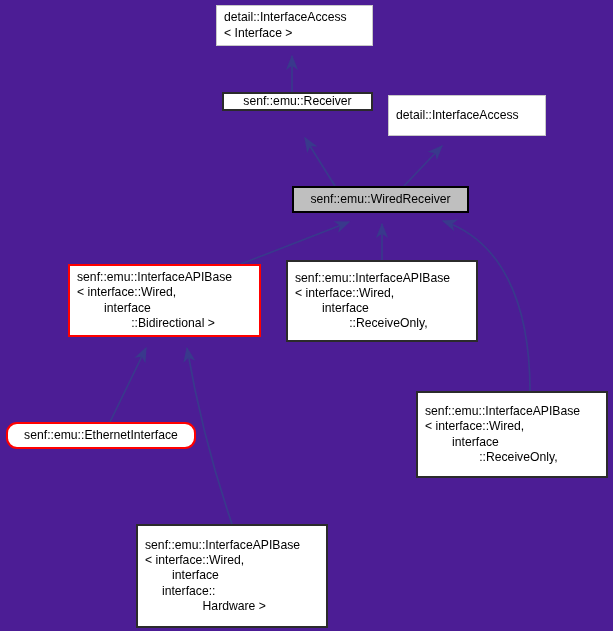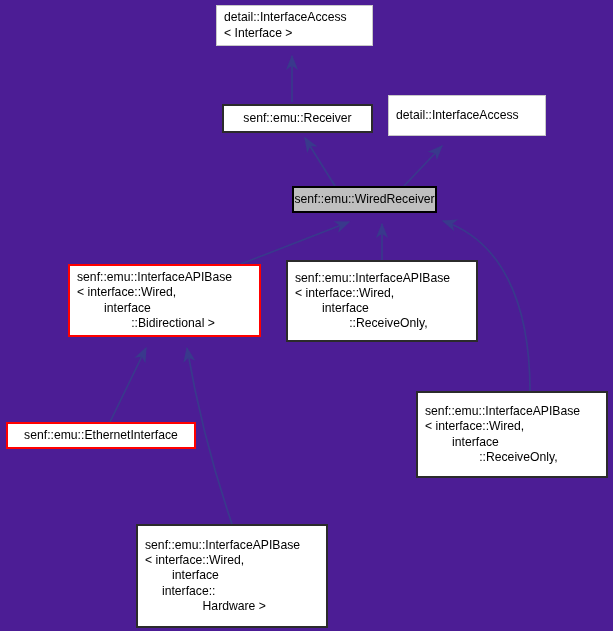--- a/index.html
+++ b/index.html
@@ -84,48 +84,48 @@
         <path d="M 110,422 L 146,348"></path>
         <path d="M 232,524 C 210,460 196,400 187,348"></path>
       </g>
   </svg>
 
   <div id="nodes-group">
       <div class="node gray-border tmpl" style="left: 216px; top: 5px; width: 157px; height: 41px;">
         <div class="line">detail::InterfaceAccess</div>
         <div class="line">&lt; Interface &gt;</div>
       </div>
-      <div class="node bold-border" style="left: 222px; top: 104px; width: 151px; height: 29px;">
+      <div class="node bold-border" style="left: 222px; top: 92px; width: 151px; height: 19px;">
         <div class="line">senf::emu::Receiver</div>
       </div>
       <div class="node gray-border tmpl" style="left: 388px; top: 95px; width: 158px; height: 41px;">
         <div class="line">detail::InterfaceAccess</div>
       </div>
-      <div class="node current" style="left: 292px; top: 186px; width: 145px; height: 27px;">
+      <div class="node current" style="left: 292px; top: 186px; width: 177px; height: 27px;">
         <div class="line">senf::emu::WiredReceiver</div>
       </div>
       <div class="node red-border tmpl" style="left: 68px; top: 264px; width: 193px; height: 73px;">
         <div class="line">senf::emu::InterfaceAPIBase</div>
         <div class="line">&lt; interface::Wired,</div>
         <div class="line">        interface</div>
         <div class="line">                ::Bidirectional &gt;</div>
       </div>
       <div class="node bold-border tmpl" style="left: 286px; top: 260px; width: 192px; height: 82px;">
         <div class="line">senf::emu::InterfaceAPIBase</div>
         <div class="line">&lt; interface::Wired,</div>
         <div class="line">        interface</div>
         <div class="line">                ::ReceiveOnly,</div>
       </div>
       <div class="node bold-border tmpl" style="left: 416px; top: 391px; width: 192px; height: 87px;">
         <div class="line">senf::emu::InterfaceAPIBase</div>
         <div class="line">&lt; interface::Wired,</div>
         <div class="line">        interface</div>
         <div class="line">                ::ReceiveOnly,</div>
       </div>
-      <div class="node red-border" style="left: 6px; top: 422px; width: 190px; height: 27px;">
+      <div class="node red-border" style="left: 6px; top: 422px; width: 190px; height: 27px; border-radius: 11px;">
         <div class="line">senf::emu::EthernetInterface</div>
       </div>
       <div class="node bold-border tmpl" style="left: 136px; top: 524px; width: 192px; height: 104px;">
         <div class="line">senf::emu::InterfaceAPIBase</div>
         <div class="line">&lt; interface::Wired,</div>
         <div class="line">        interface</div>
         <div class="line">     interface::</div>
         <div class="line">                 Hardware &gt;</div>
       </div>
     </div>

